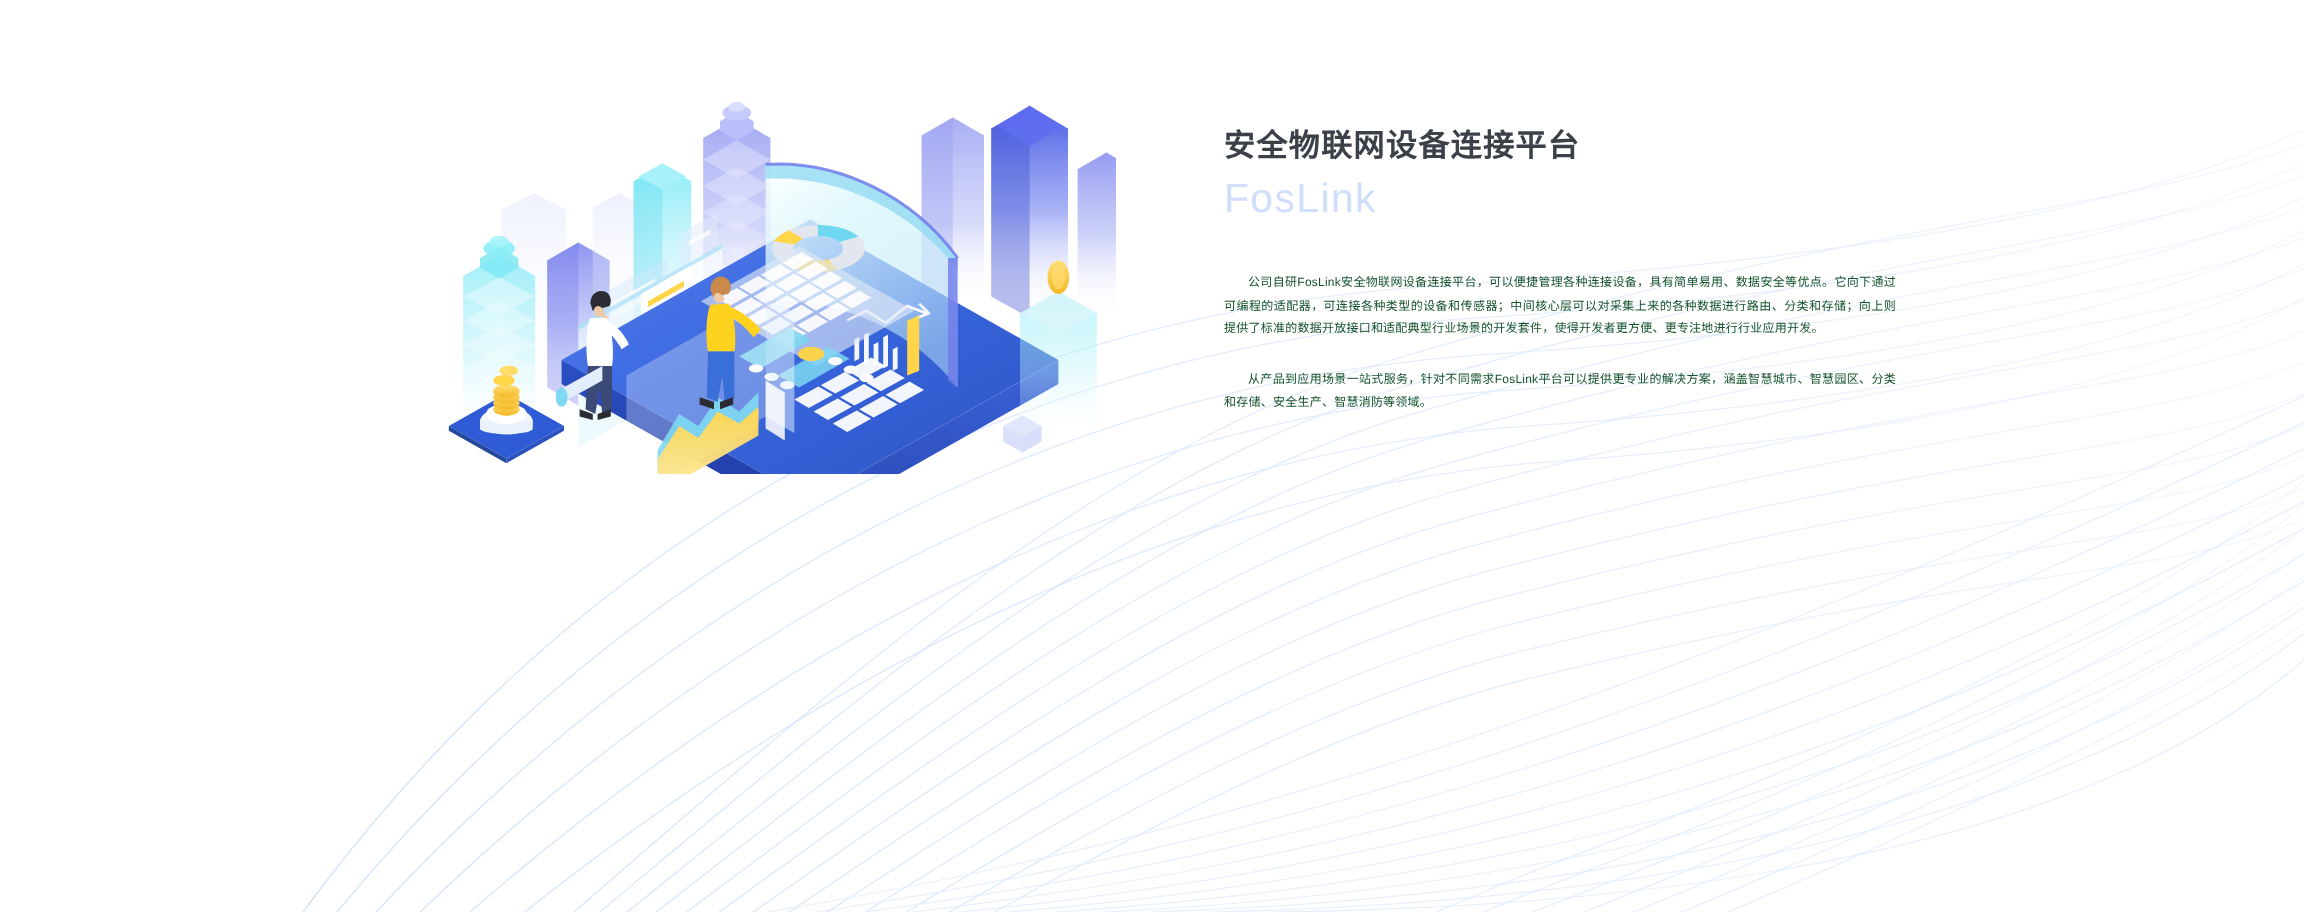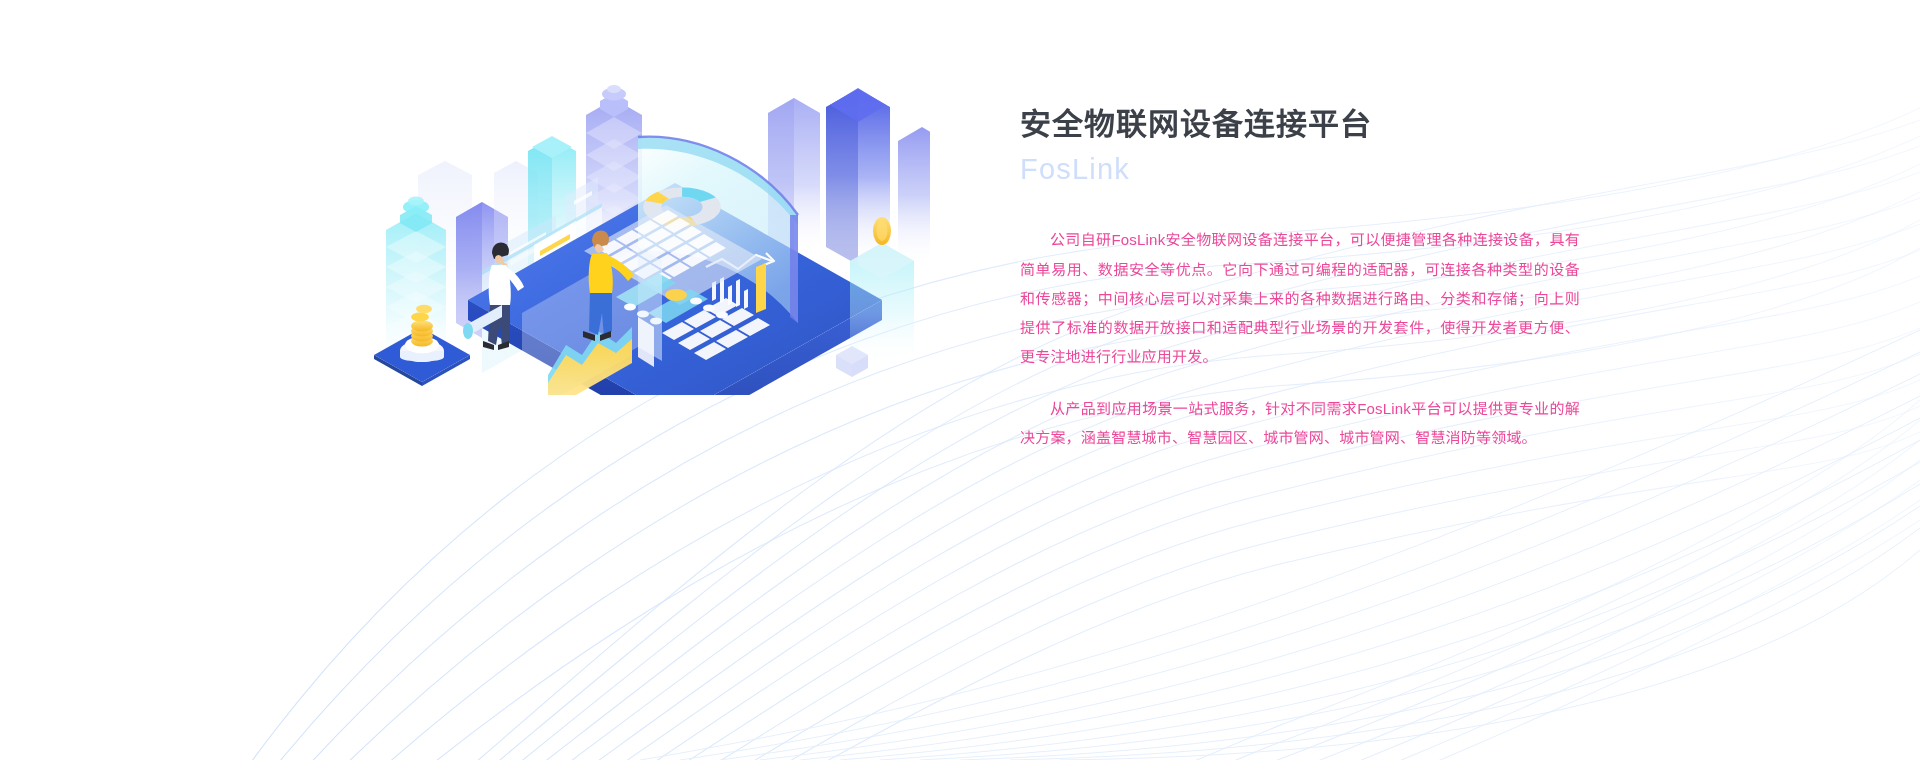--- a/index.html
+++ b/index.html
@@ -48,45 +48,45 @@
   
   .content {
     position: absolute;
     left: 1020px;
     top: 104px;
     width: 560px;
     z-index: 3;
   }
 
   .title {
-    font-size: 31px;
+    font-size: 26px;
     font-weight: 700;
     color: #3b4049;
     letter-spacing: 1px;
     line-height: 1.35;
     white-space: nowrap;
   }
 
   .subtitle {
-    font-size: 29px;
+    font-size: 34px;
     font-weight: 400;
     color: #cfdefb;
     letter-spacing: 1.2px;
     line-height: 1.5;
     margin-top: 2px;
   }
 
   .paragraphs {
     margin-top: 34px;
   }
 
   .para {
-    font-size: 15px;
+    font-size: 10px;
     line-height: 1.95;
-    color: #ec4899;
+    color: #14532d;
     text-align: justify;
     text-indent: 2em;
     letter-spacing: 0.2px;
     margin-bottom: 22px;
   }
   .para:last-child { margin-bottom: 0; }
 </style>
 </head>
 <body>
 
@@ -491,17 +491,17 @@
   </svg>
 
   <div class="content">
 
     <h1 class="title">安全物联网设备连接平台</h1>
 
     <div class="subtitle">FosLink</div>
 
     <div class="paragraphs">
       <p class="para">公司自研FosLink安全物联网设备连接平台，可以便捷管理各种连接设备，具有简单易用、数据安全等优点。它向下通过可编程的适配器，可连接各种类型的设备和传感器；中间核心层可以对采集上来的各种数据进行路由、分类和存储；向上则提供了标准的数据开放接口和适配典型行业场景的开发套件，使得开发者更方便、更专注地进行行业应用开发。</p>
-      <p class="para">从产品到应用场景一站式服务，针对不同需求FosLink平台可以提供更专业的解决方案，涵盖智慧城市、智慧园区、城市管网、城市管网、智慧消防等领域。</p>
+      <p class="para">从产品到应用场景一站式服务，针对不同需求FosLink平台可以提供更专业的解决方案，涵盖智慧城市、智慧园区、分类和存储、安全生产、智慧消防等领域。</p>
     </div>
 
   </div>
 </div>
 
 </body></html>

